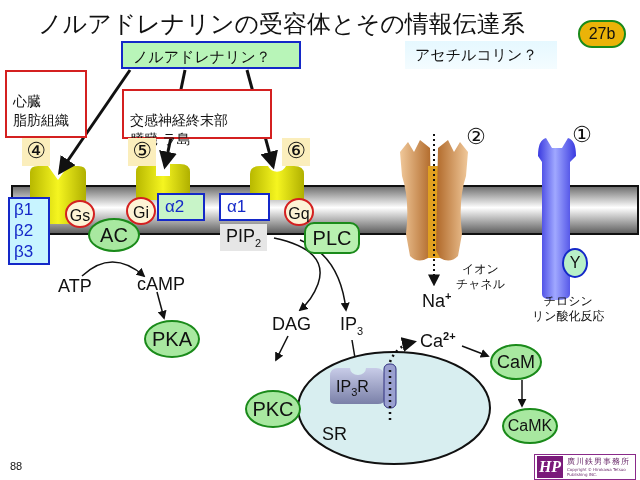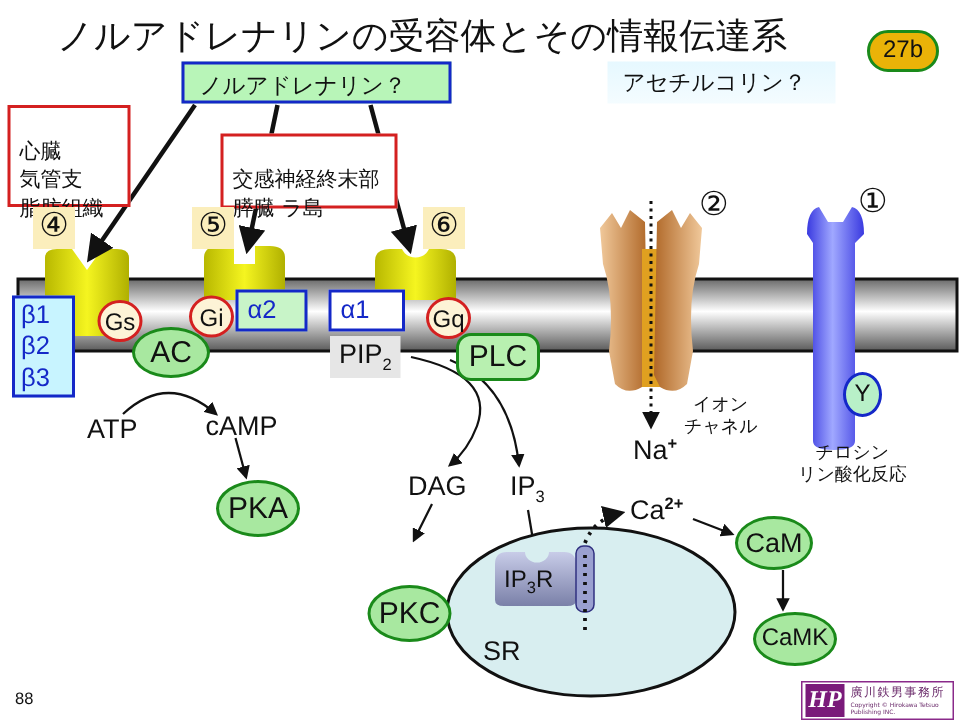--- a/index.html
+++ b/index.html
@@ -104,24 +104,23 @@
 </svg>
 
 <div class="abs title">ノルアドレナリンの受容体とその情報伝達系</div>
 <div class="abs slide-badge">27b</div>
 
 <div class="abs nor-box">ノルアドレナリン？</div>
 <div class="abs ach-box">アセチルコリン？</div>
 
 <div class="abs tissue-box" style="left:5px;top:70px;width:82px;height:68px;">
   <div>心臓</div>
-  <div>気管支</div>
   <div>脂肪組織</div>
 </div>
-<div class="abs tissue-box" style="left:122px;top:89px;width:118px;height:50px;margin-left:25px;">
+<div class="abs tissue-box" style="left:122px;top:89px;width:150px;height:50px;">
   <div>交感神経終末部</div>
   <div>膵臓 ラ島</div>
 </div>
 
 <div class="abs num-label" style="left:22px;top:138px;">④</div>
 <div class="abs num-label" style="left:128px;top:138px;">⑤</div>
 <div class="abs num-label" style="left:282px;top:138px;">⑥</div>
 <div class="abs circ-num" style="left:466px;top:124px;">②</div>
 <div class="abs circ-num" style="left:572px;top:122px;">①</div>
 

